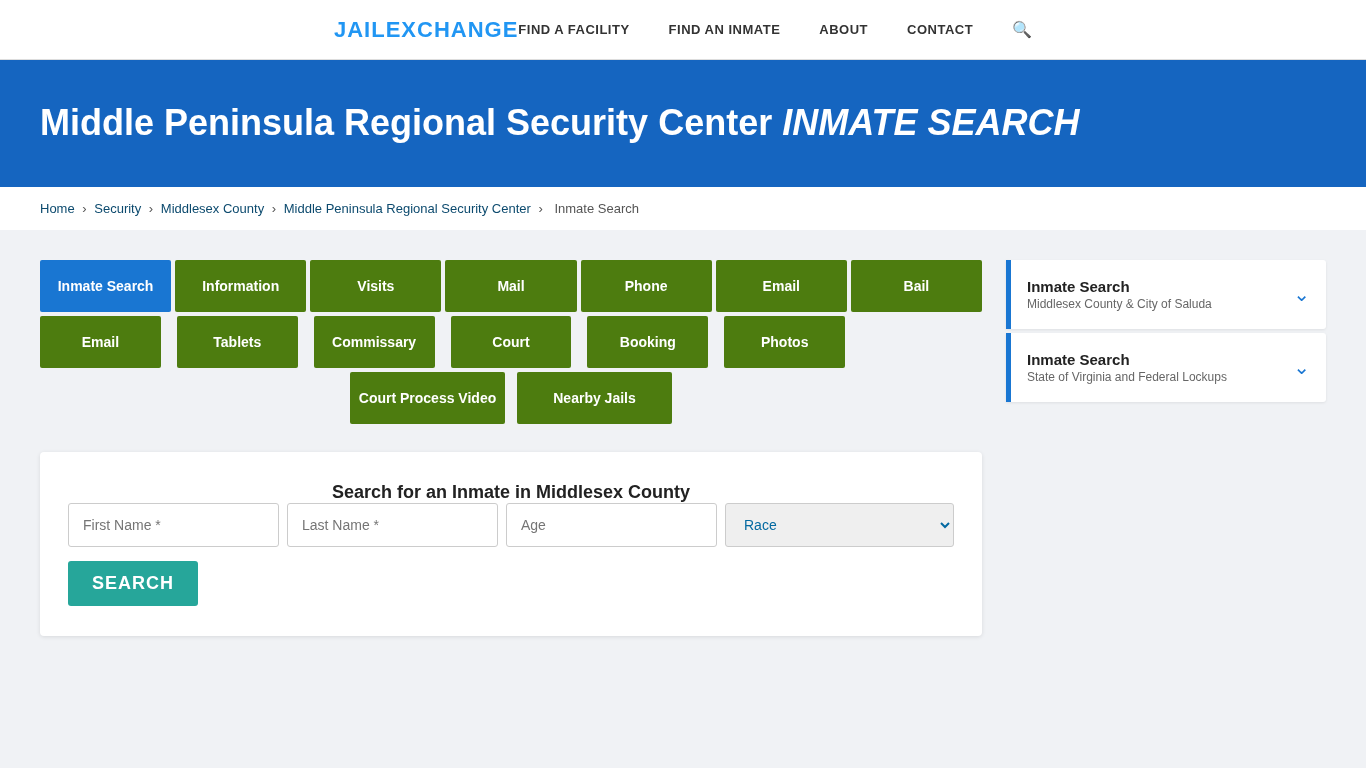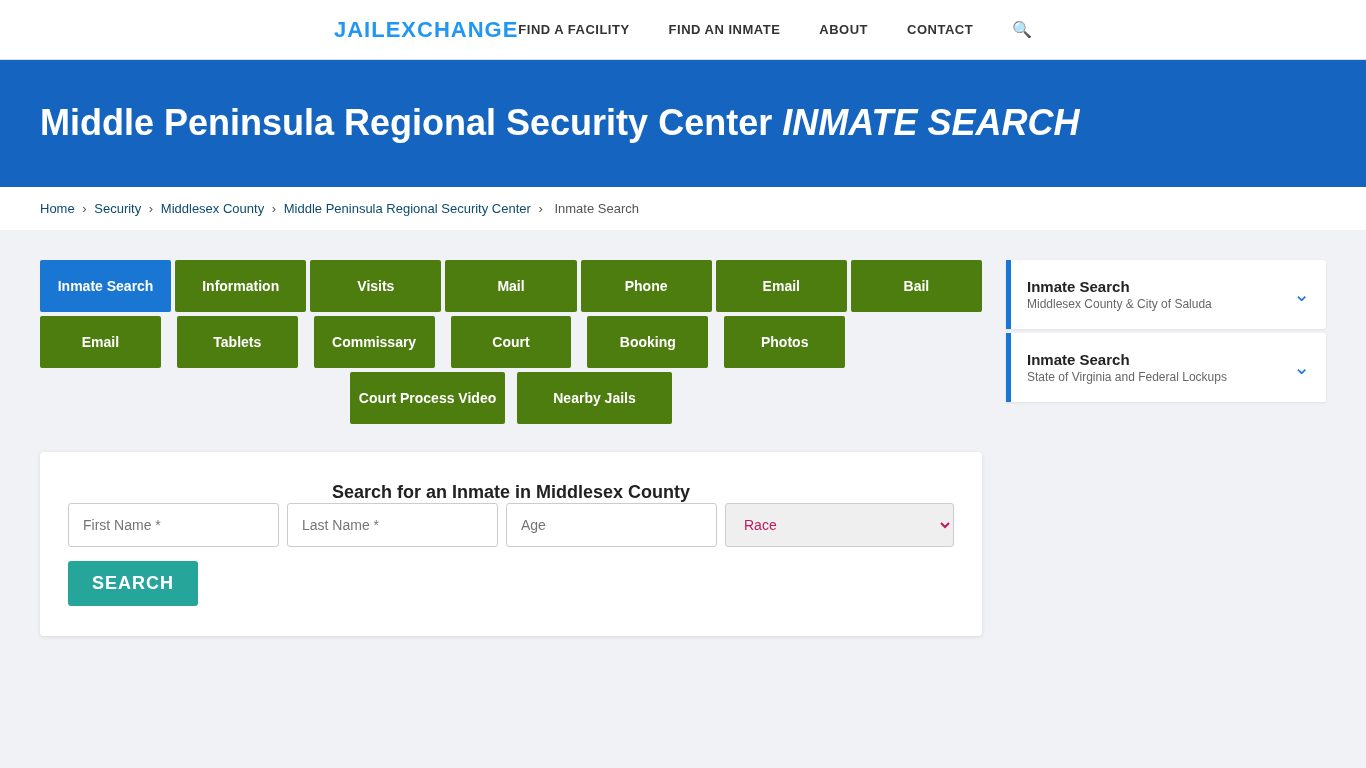--- a/index.html
+++ b/index.html
@@ -143,21 +143,21 @@
       display: flex;
       gap: 8px;
       margin-bottom: 14px;
     }
     .search-fields input, .search-fields select {
       flex: 1;
       padding: 12px 14px;
       border: 1px solid #ccc;
       border-radius: 3px;
       font-size: 14px;
-      color: #be185d;
+      color: #0369a1;
     }
     .search-fields select {
       flex: 1.2;
     }
     .search-btn {
       background: #26a69a;
       color: #fff;
       border: none;
       padding: 12px 24px;
       font-size: 18px;

